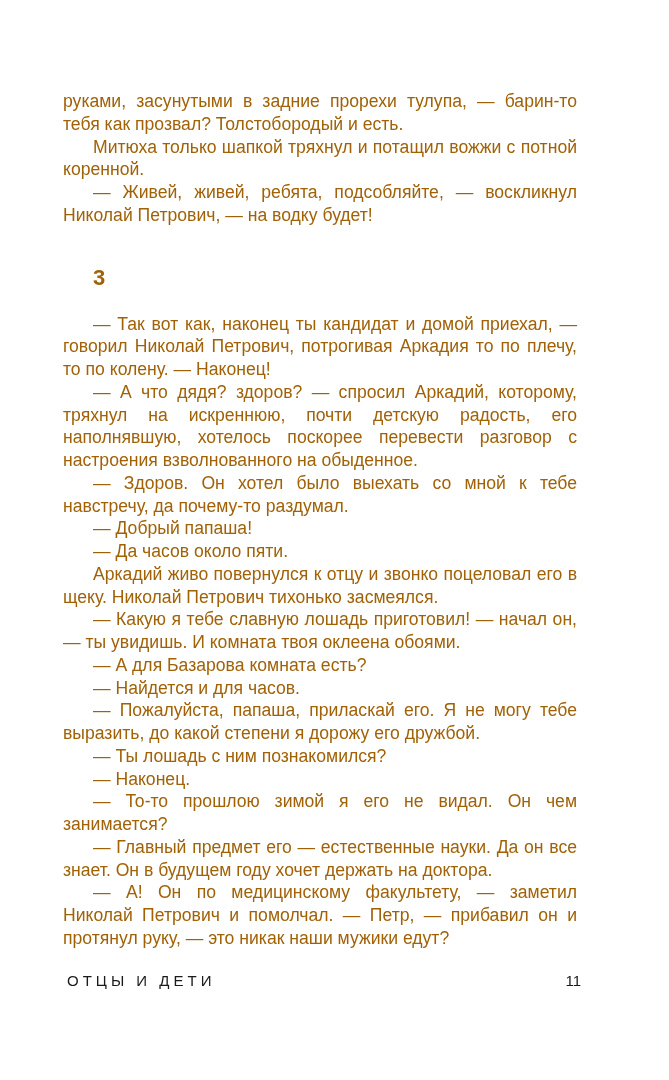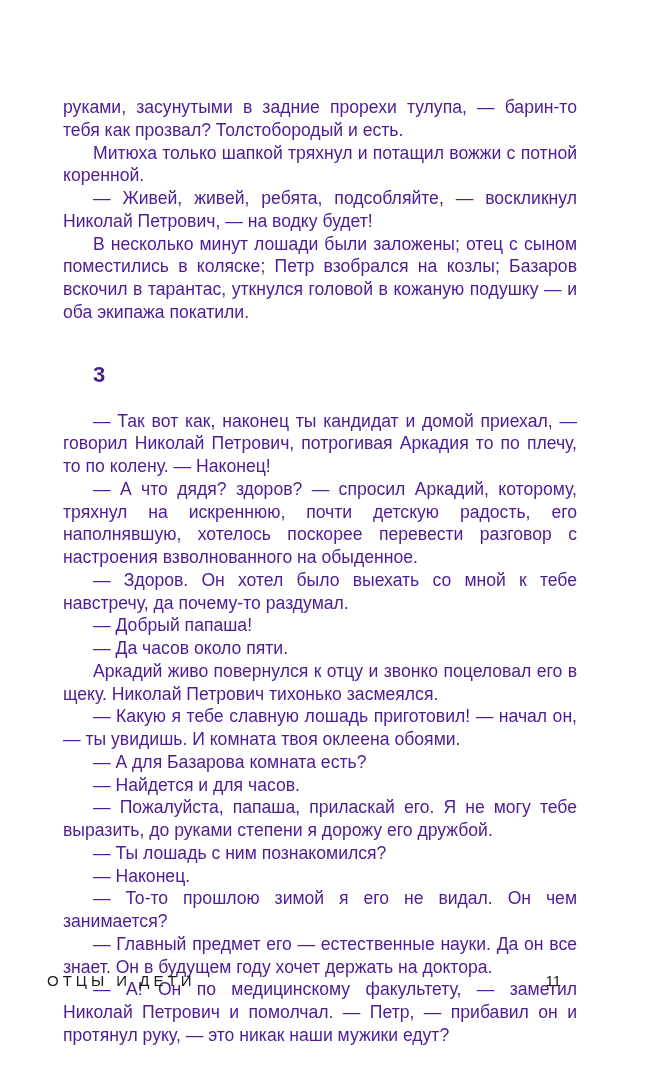--- a/index.html
+++ b/index.html
@@ -1,56 +1,55 @@
 <!DOCTYPE html>
 <html><head>
   <meta charset="utf-8">
   <style>
     html, body { margin: 0; padding: 0; background: #ffffff; }
     body { width: 669px; height: 1080px; position: relative; overflow: hidden; }
     .page {
-      position: absolute; left: 63px; top: 96px; width: 514px;
+      position: absolute; left: 63px; top: 90px; width: 514px;
       font-family: "Liberation Sans", sans-serif;
-      font-size: 17.6px; line-height: 22.75px; color: #4c1d95;
+      font-size: 17.6px; line-height: 22.75px; color: #a16207;
       text-align: justify; hyphens: manual;
     }
     .p { margin: 0; text-indent: 30px; text-align-last: left; }
     .p.noindent { text-indent: 0; }
     .chapter {
       margin: 0; font-size: 22px; line-height: 26px;
       padding-left: 30px; margin-top: 38px; margin-bottom: 22px;
     }
     .footer {
-      position: absolute; left: 47px; top: 972px; width: 514px;
+      position: absolute; left: 67px; top: 972px; width: 514px;
       font-family: "Liberation Sans", sans-serif; font-size: 15px; color: #1a1a1a;
       display: flex; justify-content: space-between;
     }
     .running-title { letter-spacing: 4px; }
   </style>
 </head>
 <body>
 
 <div class="page">
   <p class="p noindent">руками, засунутыми в задние прорехи тулупа, — барин-то тебя как прозвал? Толстобородый и есть.</p>
   <p class="p">Митюха только шапкой тряхнул и потащил вожжи с потной коренной.</p>
   <p class="p">— Живей, живей, ребята, подсобляйте, — воскликнул Николай Петрович, — на водку будет!</p>
-  <p class="p">В несколько минут лошади были заложены; отец с сыном поместились в коляске; Петр взобрался на козлы; Базаров вскочил в тарантас, уткнулся головой в кожаную подушку — и оба экипажа покатили.</p>
 
   <h2 class="chapter">3</h2>
 
   <p class="p">— Так вот как, наконец ты кандидат и домой приехал, — говорил Николай Петрович, потрогивая Аркадия то по плечу, то по колену. — Наконец!</p>
   <p class="p">— А что дядя? здоров? — спросил Аркадий, которому, тряхнул на искреннюю, почти детскую радость, его наполнявшую, хотелось поскорее перевести разговор с настроения взволнованного на обыденное.</p>
   <p class="p">— Здоров. Он хотел было выехать со мной к тебе навстречу, да почему-то раздумал.</p>
   <p class="p">— Добрый папаша!</p>
   <p class="p">— Да часов около пяти.</p>
   <p class="p">Аркадий живо повернулся к отцу и звонко поцеловал его в щеку. Николай Петрович тихонько засмеялся.</p>
   <p class="p">— Какую я тебе славную лошадь приготовил! — начал он, — ты увидишь. И комната твоя оклеена обоями.</p>
   <p class="p">— А для Базарова комната есть?</p>
   <p class="p">— Найдется и для часов.</p>
-  <p class="p">— Пожалуйста, папаша, приласкай его. Я не могу тебе выразить, до руками степени я дорожу его дружбой.</p>
+  <p class="p">— Пожалуйста, папаша, приласкай его. Я не могу тебе выразить, до какой степени я дорожу его дружбой.</p>
   <p class="p">— Ты лошадь с ним познакомился?</p>
   <p class="p">— Наконец.</p>
   <p class="p">— То-то прошлою зимой я его не видал. Он чем занимается?</p>
   <p class="p">— Главный предмет его — естественные науки. Да он все знает. Он в будущем году хочет держать на доктора.</p>
   <p class="p">— А! Он по медицинскому факультету, — заметил Николай Петрович и помолчал. — Петр, — прибавил он и протянул руку, — это никак наши мужики едут?</p>
 </div>
 
 <div class="footer">
   <span class="running-title">ОТЦЫ И ДЕТИ</span>
   <span>11</span>

